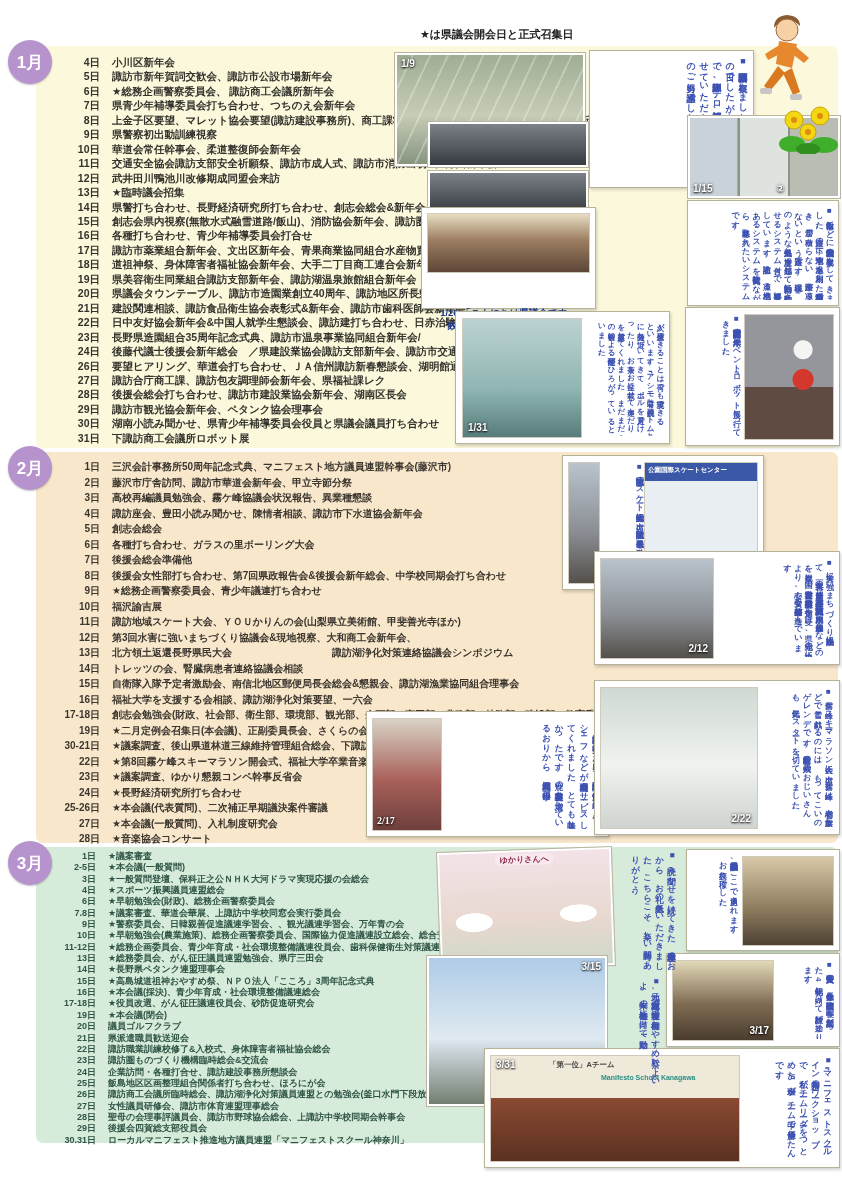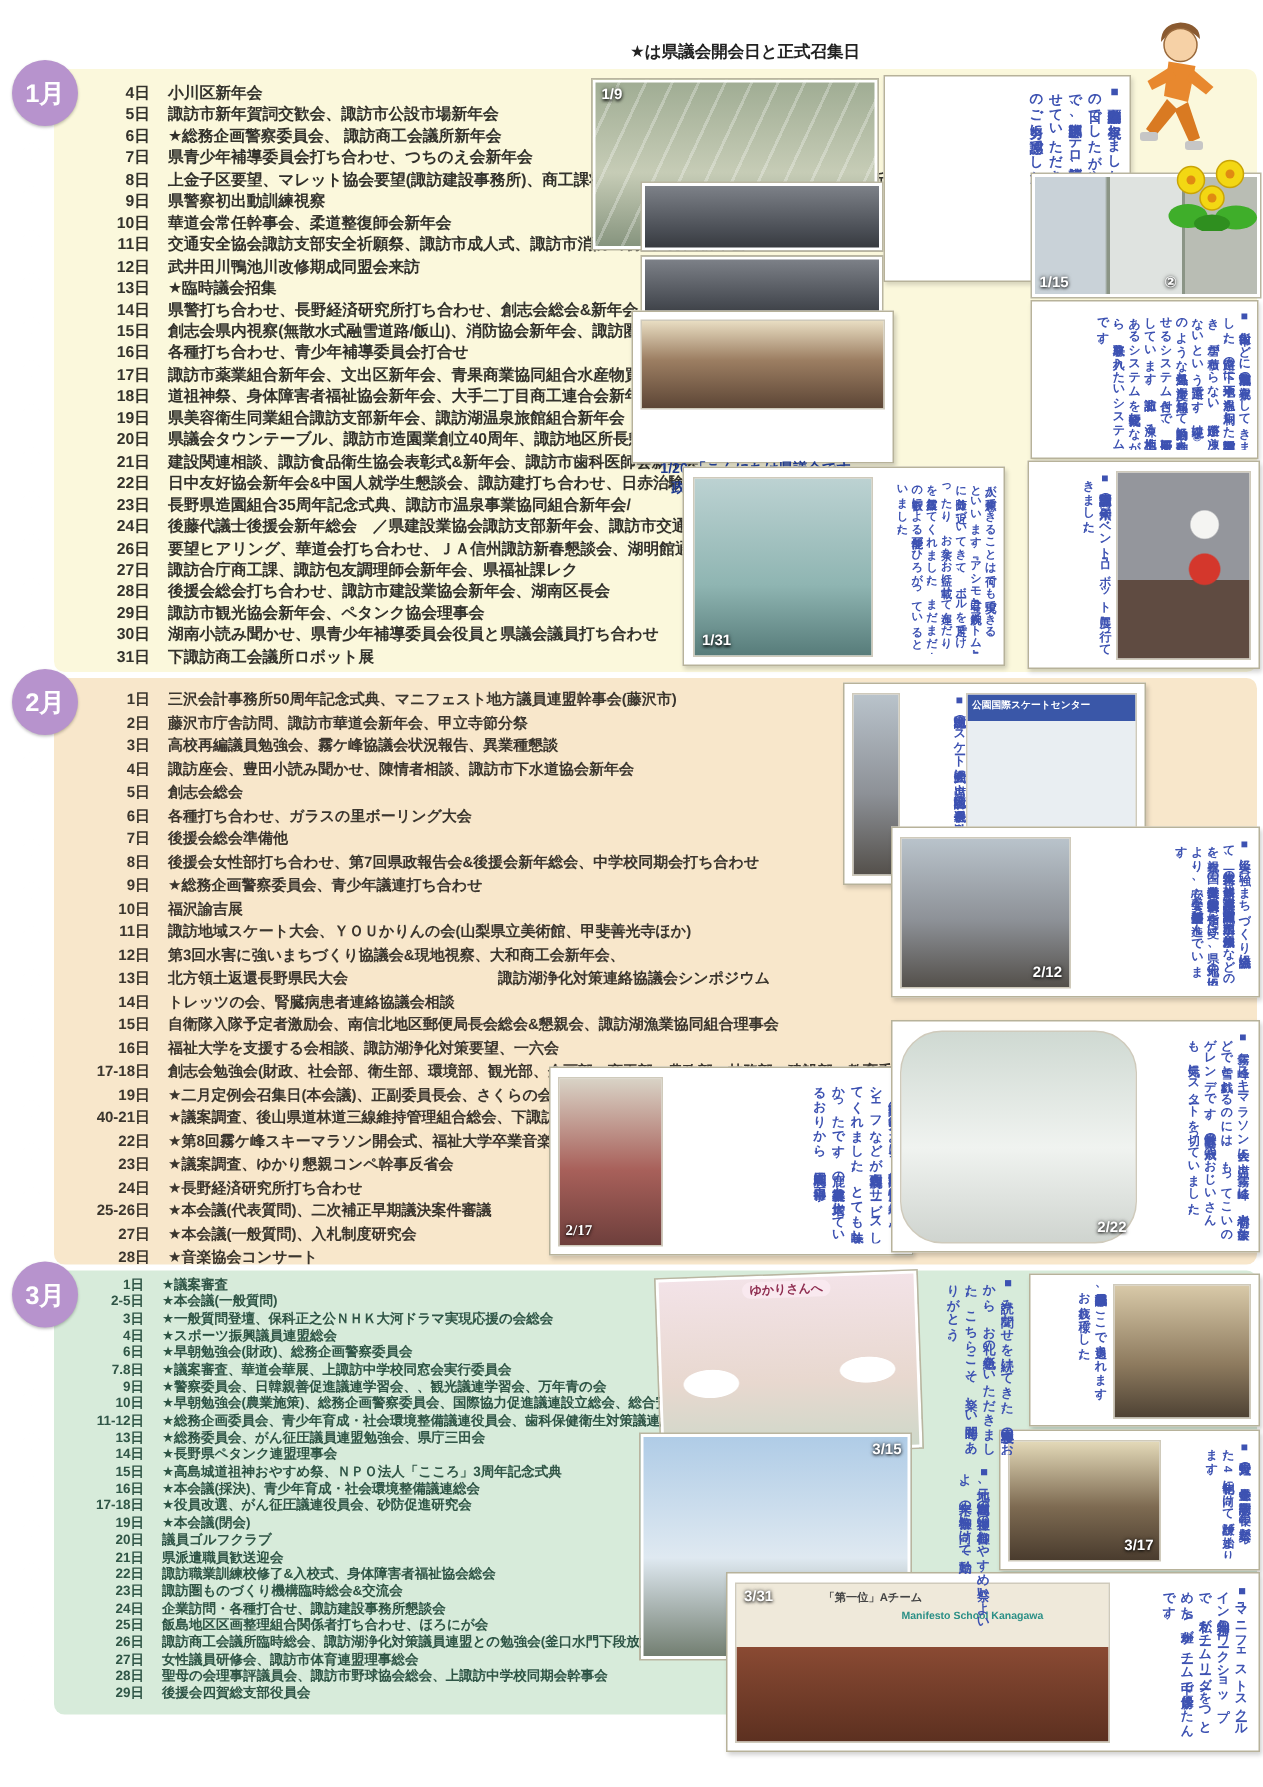--- a/index.html
+++ b/index.html
@@ -48,21 +48,21 @@
   .ph-snow{background:linear-gradient(180deg,#cdd6dd 0%,#eef1f2 60%,#b9c2c8 100%);}
   .ph-meet{background:linear-gradient(180deg,#e8ddc2 0%,#9c7e62 45%,#5d4636 100%);}
   .ph-stage{background:linear-gradient(180deg,#bcd2d2 0%,#8fb5b2 60%,#577c7a 100%);}
   .ph-astro{background:
      radial-gradient(circle at 66% 28%,#f4f4f2 0 9px,rgba(0,0,0,0) 10px),
      radial-gradient(circle at 66% 52%,#d4372c 0 10px,rgba(0,0,0,0) 11px),
      linear-gradient(180deg,#94969c 58%,#5f4b41 58%);}
   .ph-skate{background:linear-gradient(180deg,#3a57a8 0 18px,#e9eef2 18px 85%,#9aa5ad 85%);}
   .ph-street{background:linear-gradient(180deg,#b9c3cb 0%,#8d9197 55%,#54504b 100%);}
   .ph-lunch{background:linear-gradient(180deg,#d9d3c6 0%,#a8605a 55%,#6e3f3c 100%);font-family:Liberation Serif, serif;}
-  .ph-ski{background:linear-gradient(180deg,#cfd9d2 0%,#f0f3f0 55%,#cfd4cf 100%);border-radius:28px;}
+  .ph-ski{background:linear-gradient(180deg,#cfd9d2 0%,#f0f3f0 55%,#cfd4cf 100%);}
   .ph-class{background:
      radial-gradient(ellipse at 20% 60%,#fff 0 18px,rgba(255,255,255,0) 19px),
      radial-gradient(ellipse at 80% 55%,#fff 0 18px,rgba(255,255,255,0) 19px),
      linear-gradient(180deg,#f3e3e8 0%,#e8d8cf 60%,#cdd8c9 100%);}
   .ph-room{background:linear-gradient(180deg,#d8c9a8 0%,#8d7a5e 60%,#4e4234 100%);}
   .ph-pole{background:linear-gradient(180deg,#aecbe6 0%,#dfe9f1 55%,#6f7b6d 100%);}
   .ph-visit{background:linear-gradient(180deg,#e3d9b8 0%,#7e6b52 55%,#4a3c2e 100%);}
   .ph-hall{background:linear-gradient(180deg,#efe9da 0 40%,#8a4a33 40%,#5c3020 100%);}
   .ptext{position:absolute;z-index:8;font-weight:bold;}
   .deco{position:absolute;z-index:9;}
@@ -291,21 +291,21 @@
       </div>
       <div class="row">
         <span class="d">17-18日</span>
         <span class="t">創志会勉強会(財政、社会部、衛生部、環境部、観光部、企画部、商工部、農政部、林務部、建設部、教育委員会)</span>
       </div>
       <div class="row">
         <span class="d">19日</span>
         <span class="t">★二月定例会召集日(本会議)、正副委員長会、さくらの会、柔道整復師会勉強会</span>
       </div>
       <div class="row">
-        <span class="d">40-21日</span>
+        <span class="d">30-21日</span>
         <span class="t">★議案調査、後山県道林道三線維持管理組合総会、下諏訪商工会議所野尻先生講演</span>
       </div>
       <div class="row">
         <span class="d">22日</span>
         <span class="t">★第8回霧ケ峰スキーマラソン開会式、福祉大学卒業音楽祭</span>
       </div>
       <div class="row">
         <span class="d">23日</span>
         <span class="t">★議案調査、ゆかり懇親コンペ幹事反省会</span>
       </div>
@@ -419,20 +419,24 @@
         <span class="d">27日</span>
         <span class="t">女性議員研修会、諏訪市体育連盟理事総会</span>
       </div>
       <div class="row">
         <span class="d">28日</span>
         <span class="t">聖母の会理事評議員会、諏訪市野球協会総会、上諏訪中学校同期会幹事会</span>
       </div>
       <div class="row">
         <span class="d">29日</span>
         <span class="t">後援会四賀総支部役員会</span>
+      </div>
+      <div class="row">
+        <span class="d">30.31日</span>
+        <span class="t">ローカルマニフェスト推進地方議員連盟「マニフェストスクール神奈川」</span>
       </div>
     </div>
 
   <div class="ph ph-dome" style="left:394px;top:52px;width:190px;height:113px;">
     <span class="plabel" style="left:6px;top:5px;">1/9</span>
   </div>
   <div class="capbox" style="left:589px;top:50px;width:165px;height:138px;">
     <span class="vcap" style="font-size:9px;line-height:13px;">■警察年頭出動訓練を視察しました。あいにくの雪の日でしたがやまびこドームの中で、部隊訓練、テロ対策訓練、デモや騒動対策の遊撃部隊訓練の様子を見せていただき、安心安全な長野県のための日々のご努力に感謝でした。</span>
   </div>
 

